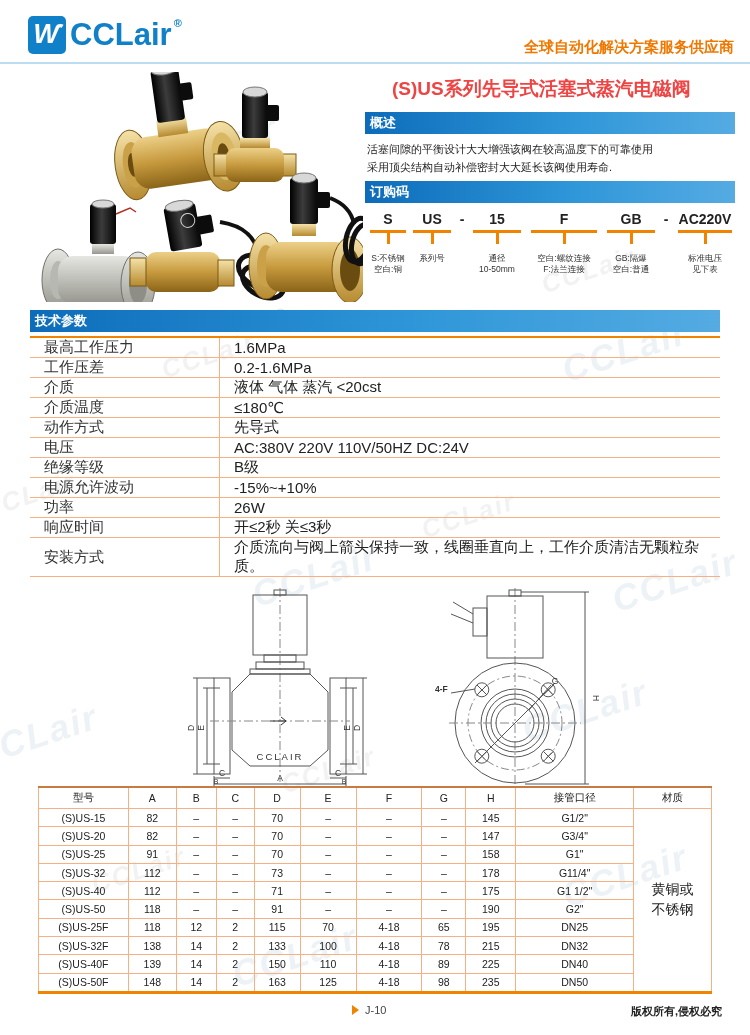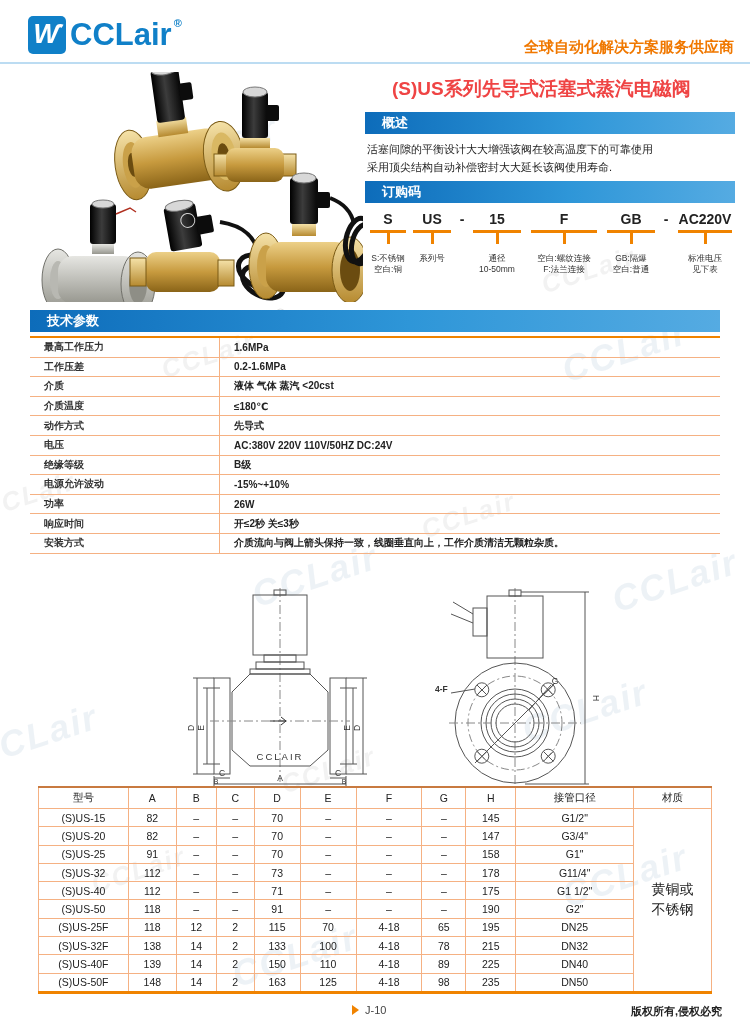--- a/index.html
+++ b/index.html
@@ -15,38 +15,38 @@
   .logo-box{width:38px;height:38px;background:#1080c8;border-radius:5px;display:flex;align-items:center;justify-content:center;}
   .logo-w{color:#fff;font-size:27px;font-weight:bold;font-style:italic;line-height:1;transform:translateY(-1px);}
   .logo-text{color:#1080c8;font-size:31px;font-weight:bold;letter-spacing:0;margin-left:4px;}
   .logo-reg{color:#1080c8;font-size:11px;vertical-align:top;position:relative;top:-12px;left:2px;font-weight:bold;}
   .slogan{position:absolute;right:16px;top:38px;color:#f07800;font-weight:bold;font-size:15px;}
   .hdr-rule{position:absolute;left:0;top:62px;width:750px;height:2px;background:#bcdcf2;}
   
   .doc-title{position:absolute;left:392px;top:76px;width:348px;font-size:19px;font-weight:bold;color:#ef4444;}
   
   .sec-bar{background:linear-gradient(90deg,#0d6cba,#2e96d8 55%,#55abe2);color:#fff;font-weight:bold;
-           font-size:13px;height:22px;line-height:22px;padding-left:17px;}
+           font-size:13px;height:22px;line-height:22px;padding-left:5px;}
   .sec{position:absolute;}
   .sec.narrow{left:365px;width:370px;}
   .sec.wide{left:30px;width:690px;}
   
   .ov-lines{padding:7px 2px 0 2px;font-size:11px;line-height:1.6;color:#222;}
   
   .oc-row{display:flex;margin-top:8px;padding-left:2px;}
   .oc-seg{text-align:center;flex:none;}
   .oc-code{font-size:14px;font-weight:bold;color:#222;line-height:16px;}
   .oc-tee{position:relative;height:15px;margin-top:3px;}
   .oc-bar{position:absolute;left:8%;right:8%;top:0;height:3px;background:#f08300;}
   .oc-stem{position:absolute;left:50%;top:3px;width:3px;height:11px;margin-left:-1.5px;background:#f08300;}
   .oc-desc{font-size:8.5px;color:#333;line-height:1.35;margin-top:8px;}
   .oc-dash .oc-code{color:#222;}
   
   .tech-table{position:absolute;left:30px;top:336px;width:690px;border-collapse:collapse;
-              border-top:2px solid #f08300;font-size:10px;font-weight:bold;}
+              border-top:2px solid #f08300;font-size:15px;}
   .tech-table td{border-bottom:1px solid #f5b183;height:18.6px;padding:0 0 0 14px;color:#222;}
   .tech-table td.lbl{width:175px;border-right:1px solid #f5b183;color:#333;}
   
   .drawing{position:absolute;left:30px;top:588px;}
   .drawing text{font-family:"Liberation Sans",sans-serif;fill:#333;}
   
   .spec-table{position:absolute;left:38px;top:786px;width:674px;border-collapse:collapse;font-size:10.5px;
               border-top:2px solid #c87a40;border-bottom:3px solid #f08300;}
   .spec-table th,.spec-table td{border:1px solid #f5b183;text-align:center;height:17.3px;padding:0;
               font-weight:normal;color:#222;}

